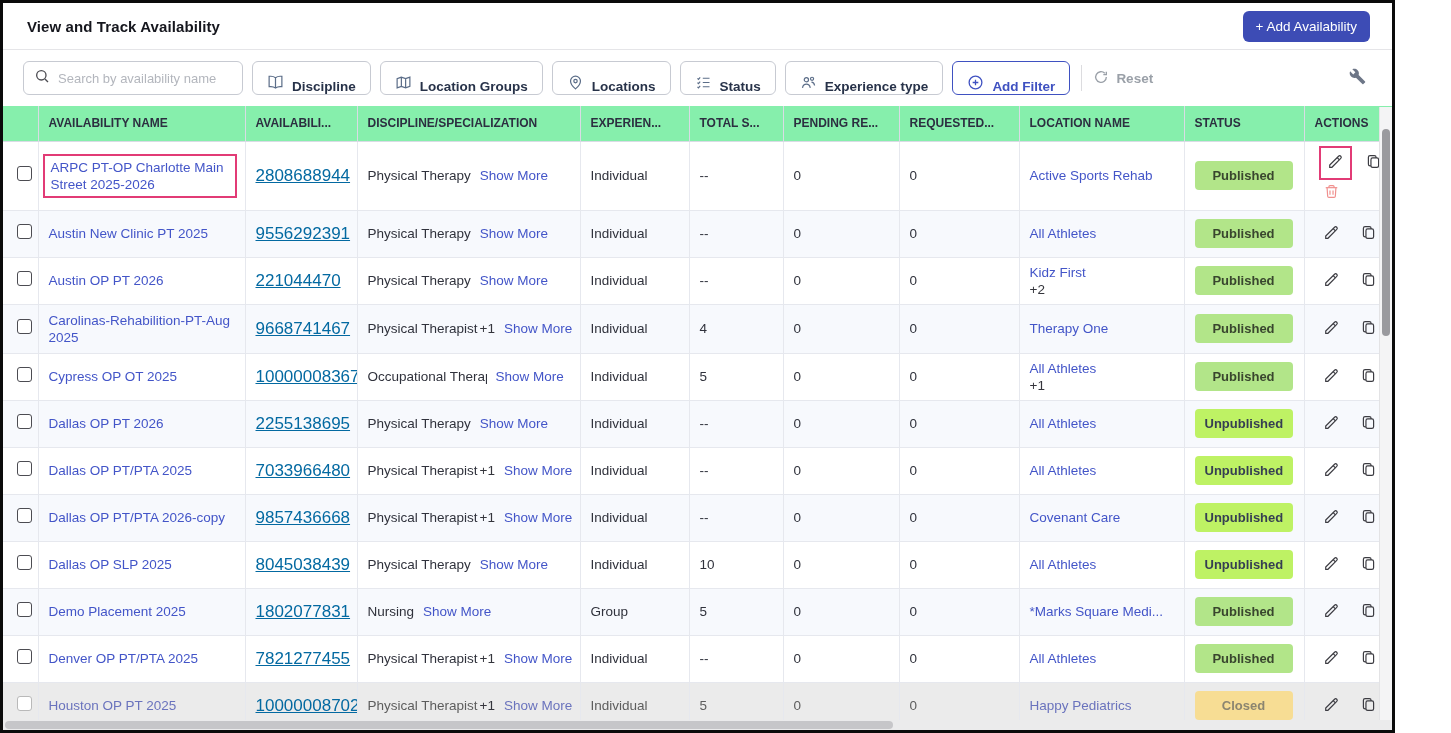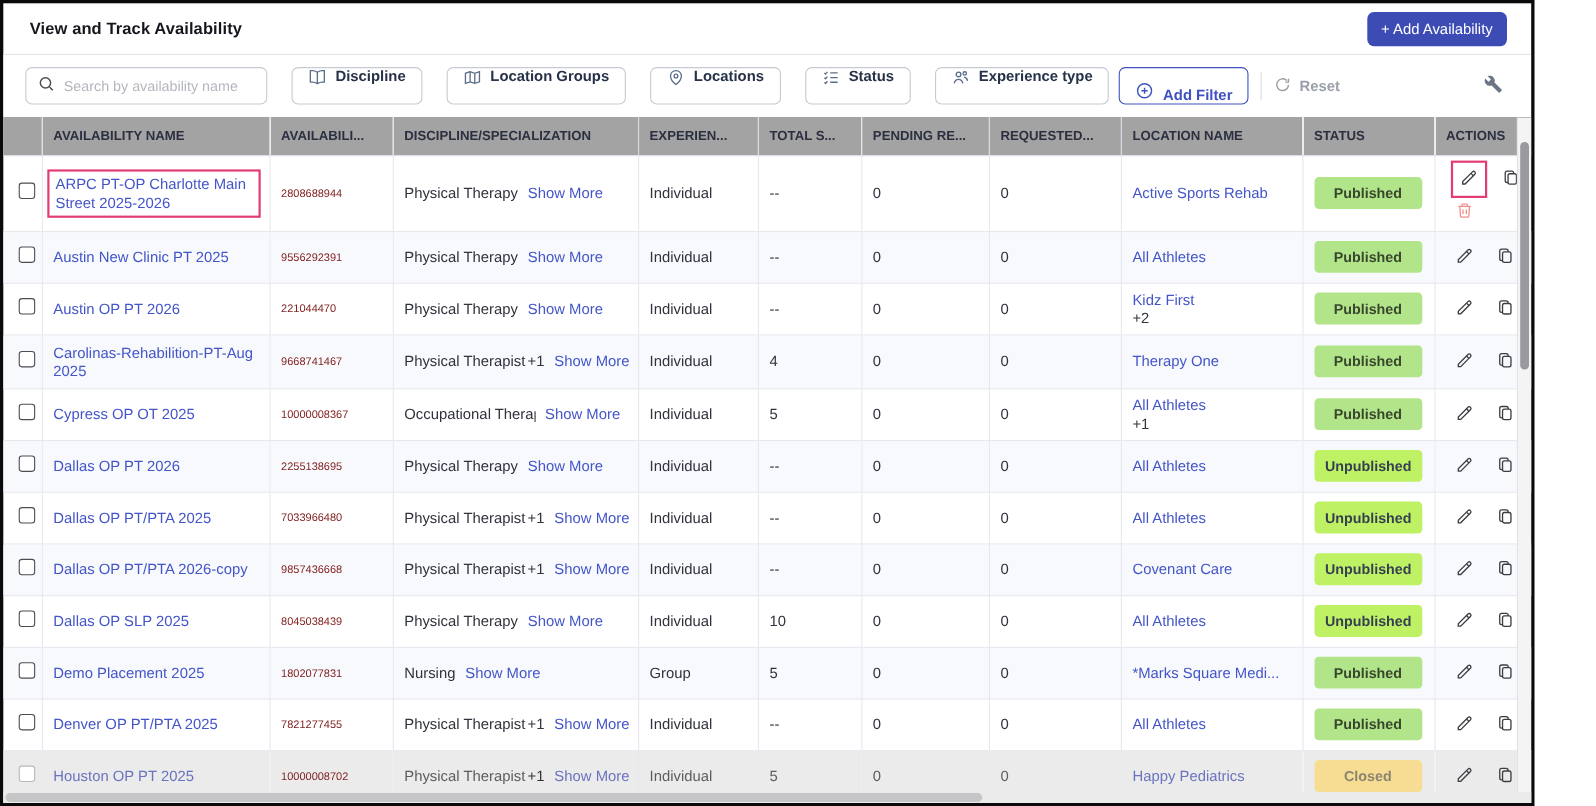--- a/index.html
+++ b/index.html
@@ -9,43 +9,43 @@
   
   .title-bar { height:47px; display:flex; align-items:center; justify-content:space-between; padding:0 22px 0 24px; border-bottom:1px solid #e5e5e8; }
   .page-title { font-size:15px; font-weight:700; color:#15161d; letter-spacing:.1px; }
   .add-availability-btn { background:#3d4cb5; color:#fff; border:none; border-radius:6px; font-size:13.5px; font-weight:500; padding:8px 13px; cursor:pointer; font-family:inherit; }
 
   
   .filter-bar { height:56px; display:flex; align-items:center; gap:9px; padding:0 22px 0 20px; background:#fff; }
   .search-box { display:flex; align-items:center; gap:8px; width:220px; height:34px; border:1px solid #c7cad2; border-radius:6px; padding:0 10px; background:#fff; }
   .search-box input { border:none; outline:none; width:100%; font-size:13px; color:#333; font-family:inherit; }
   .search-box input::placeholder { color:#b3b6bd; }
-  .filter-btn { display:flex; align-items:flex-start; gap:8px; height:34px; padding:0 14px; border:1px solid #c7cad2; border-radius:6px; background:#fff; font-size:13.5px; font-weight:600; color:#273249; cursor:pointer; font-family:inherit; white-space:nowrap;margin-left:13px; }
+  .filter-btn { display:flex; align-items:flex-end; gap:8px; height:34px; padding:0 14px; border:1px solid #c7cad2; border-radius:6px; background:#fff; font-size:13.5px; font-weight:600; color:#273249; cursor:pointer; font-family:inherit; white-space:nowrap; }
   .filter-btn svg { color:#5b6d88; }
   .add-filter-btn { display:flex; align-items:flex-end; gap:8px; height:34px; padding:0 14px; border:1.5px solid #3f51c1; border-radius:6px; background:#fff; font-size:13.5px; font-weight:700; color:#3f51c1; cursor:pointer; font-family:inherit; }
   .vdivider { width:1px; height:26px; background:#dcdcdf; margin:0 2px; }
   .reset-btn { display:flex; align-items:center; gap:7px; border:none; background:none; font-size:13.5px; font-weight:600; color:#9aa0a8; cursor:pointer; font-family:inherit; }
   .wrench-btn { margin-left:auto; background:none; border:none; cursor:pointer; color:#6d7687; padding:4px; }
 
   
   .table-wrap { position:relative; width:1437px; }
   table { width:100%; border-collapse:collapse; table-layout:fixed; }
-  thead th { height:35px; background:#a3a3a3; font-size:12px; font-weight:700; color:#2c2f40; text-align:left; padding:0 8px 0 10px; border-right:1px solid #d9dce5; border-bottom:1px solid #d9dce5; white-space:nowrap; overflow:hidden; }
+  thead th { height:35px; background:#86efac; font-size:12px; font-weight:700; color:#2c2f40; text-align:left; padding:0 8px 0 10px; border-right:1px solid #d9dce5; border-bottom:1px solid #d9dce5; white-space:nowrap; overflow:hidden; }
   thead th:first-child { border-right:1px solid #d9dce5; }
   tbody td { height:47px; font-size:13.5px; color:#30323c; padding:4px 8px 4px 10px; border-right:1px solid #e6e8ee; border-bottom:1px solid #e6e8ee; vertical-align:middle; line-height:17px; overflow:hidden; }
   tbody tr:nth-child(even) { background:#f7f9fd; }
   tbody tr.disabled { background:#ebebeb; }
   tbody tr.disabled td { color:#5d5d5d; }
   tbody tr.disabled a { color:#6a73bd; }
   tbody tr.disabled .checkbox { border-color:#b9b9b9; }
 
   a.name-link, a.loc-link { color:#4355c8; text-decoration:none; font-size:13.5px; cursor:pointer; }
   .name-annotation-box { display:block; padding:3px 6px; margin-left:-6px; }
   .name-annotation-box.hl { border:2.5px solid #e23b76; }
-  .id-text { font-size:10px; color:#7f1d1d; font-weight:500; }
+  .id-text { font-size:17px; color:#0369a1; font-weight:500;text-decoration:underline; }
   .disc-name { display:inline-block; max-width:119px; white-space:nowrap; overflow:hidden; vertical-align:middle; }
   .disc-extra { color:#34353c; margin-left:2px; vertical-align:middle; }
   a.show-more { color:#4355c8; text-decoration:none; margin-left:9px; cursor:pointer; vertical-align:middle; white-space:nowrap; }
   .loc-extra { color:#34353c; font-size:13.5px; }
   .checkbox { display:inline-block; width:15px; height:15px; border:1.6px solid #4c4c52; border-radius:3px; background:#fff; cursor:pointer; }
 
   .badge { display:inline-block; min-width:98px; text-align:center; padding:6px 10px; border-radius:4px; font-size:13px; font-weight:600; }
   .badge-published { background:#b2e589; color:#39462e; }
   .badge-unpublished { background:#bef264; color:#363f52; }
   .badge-closed { background:#f7dd94; color:#8b8570; }

